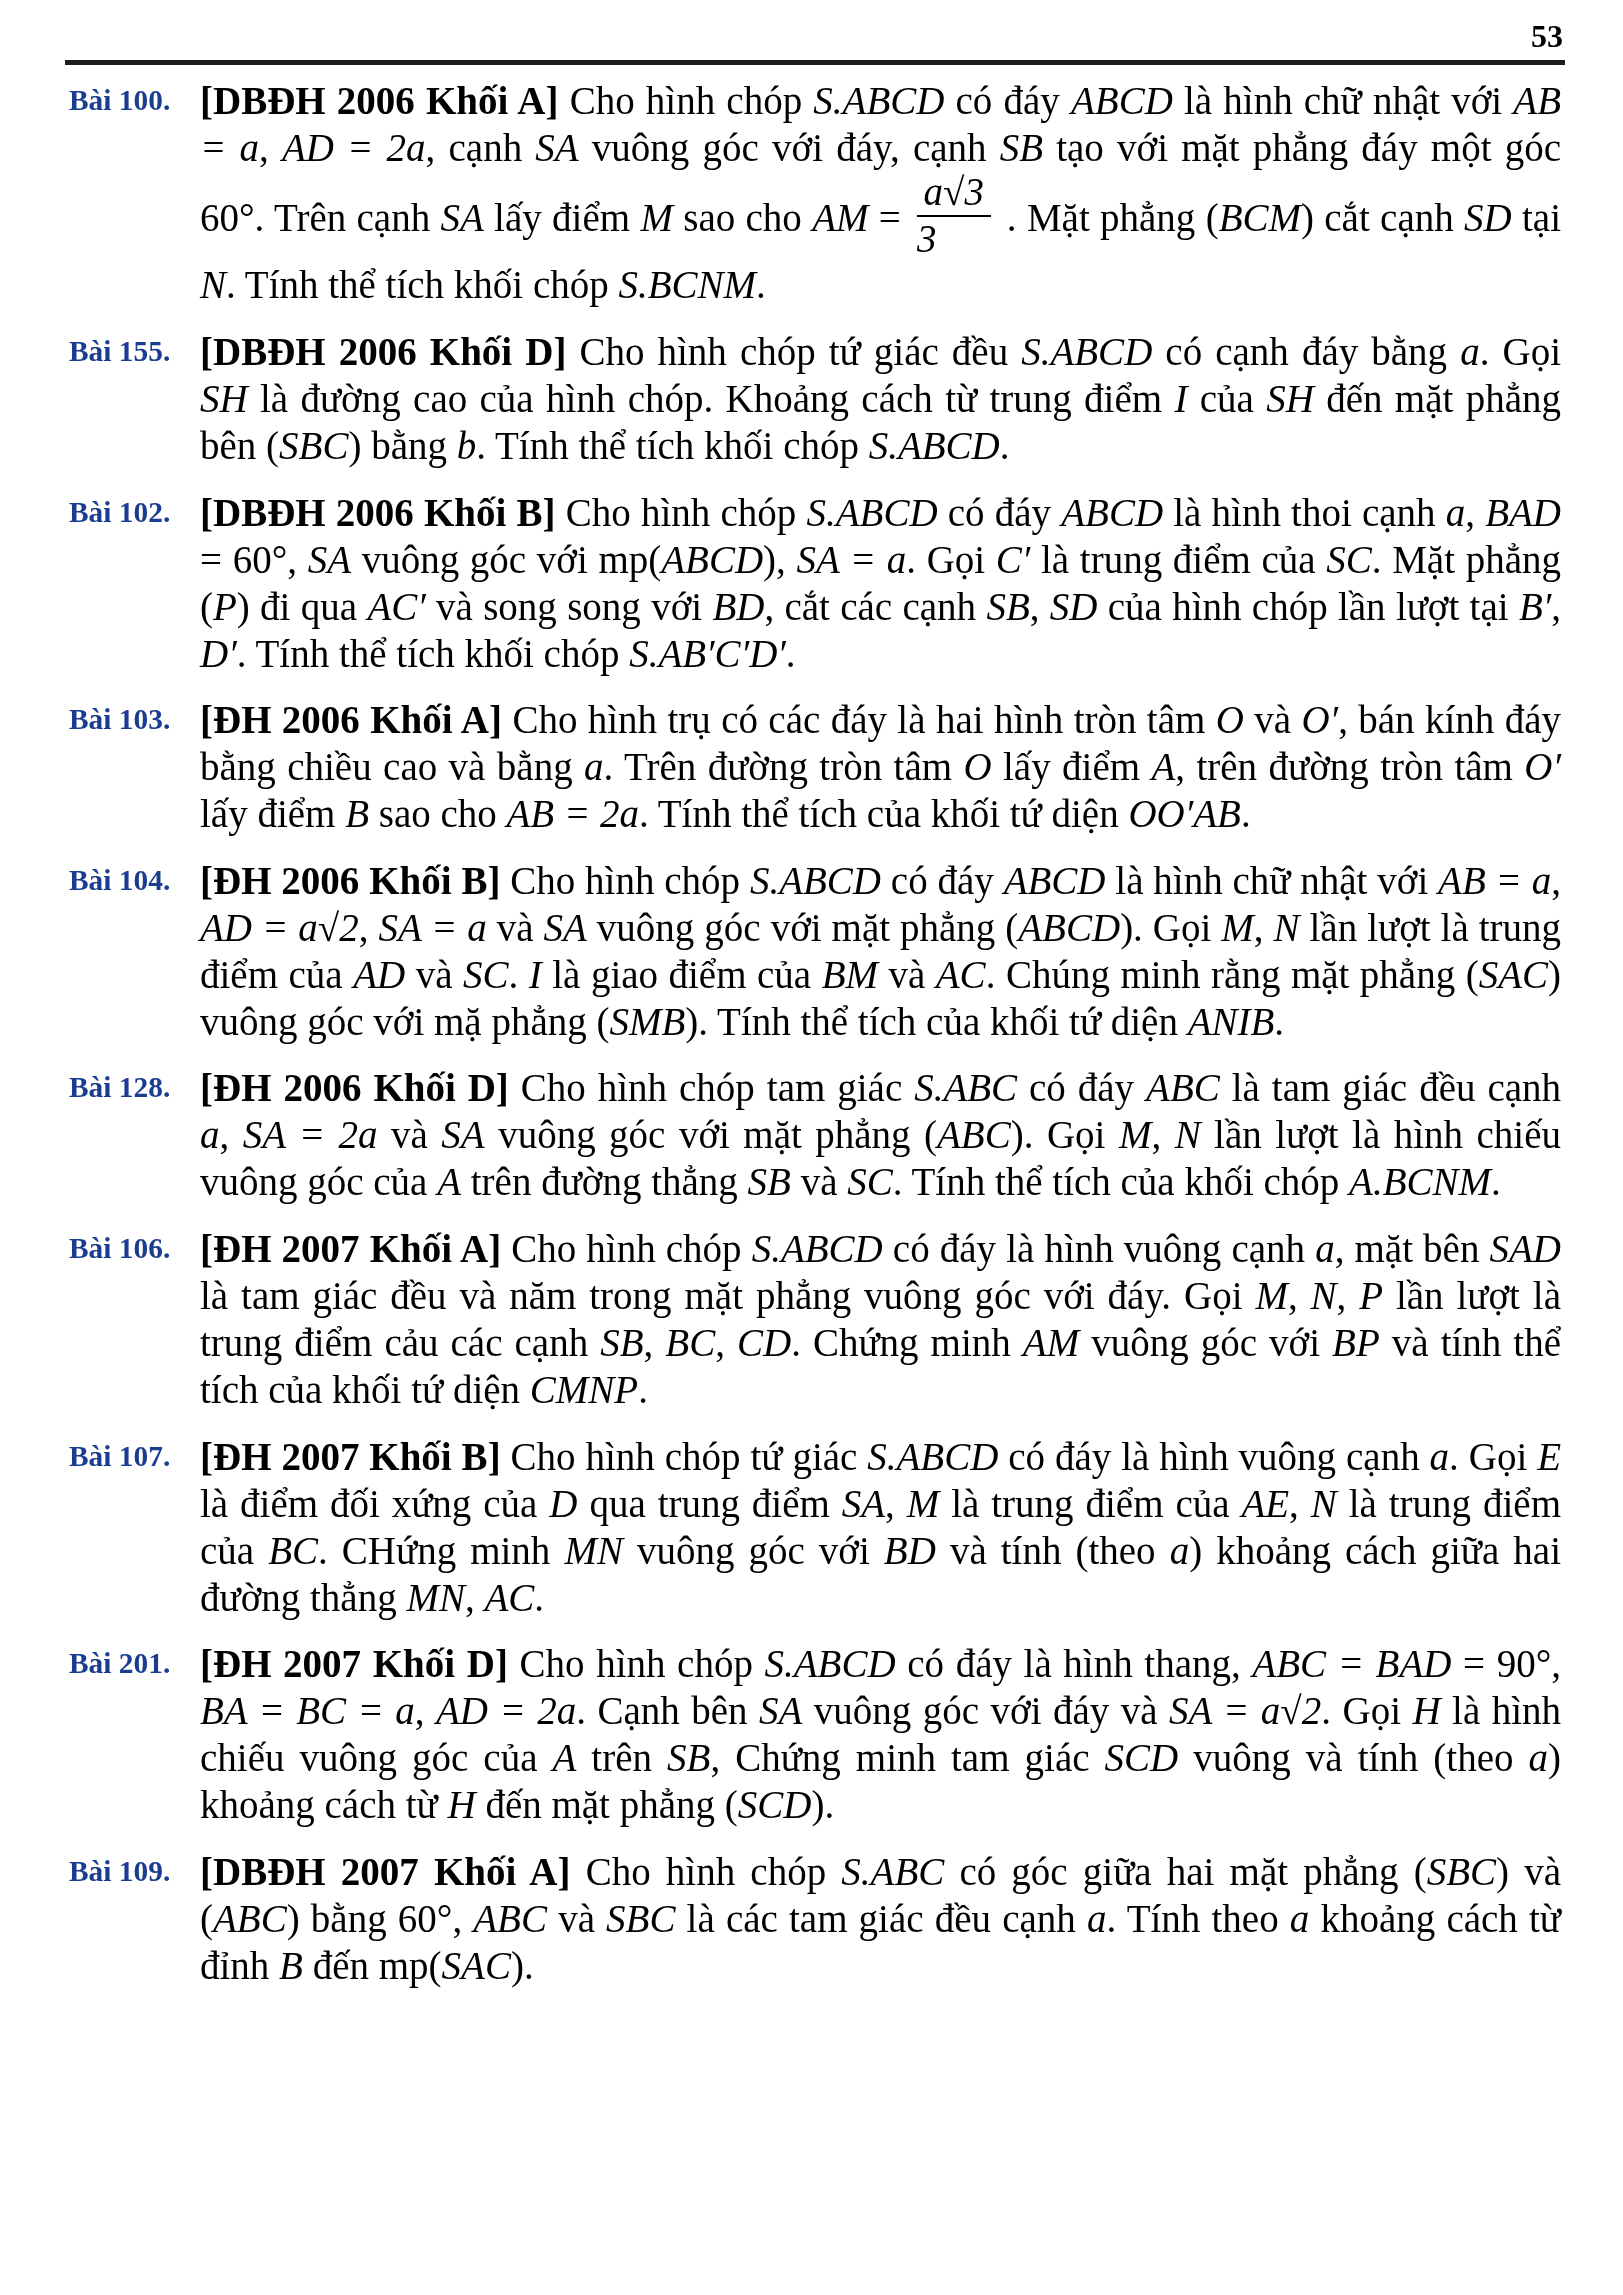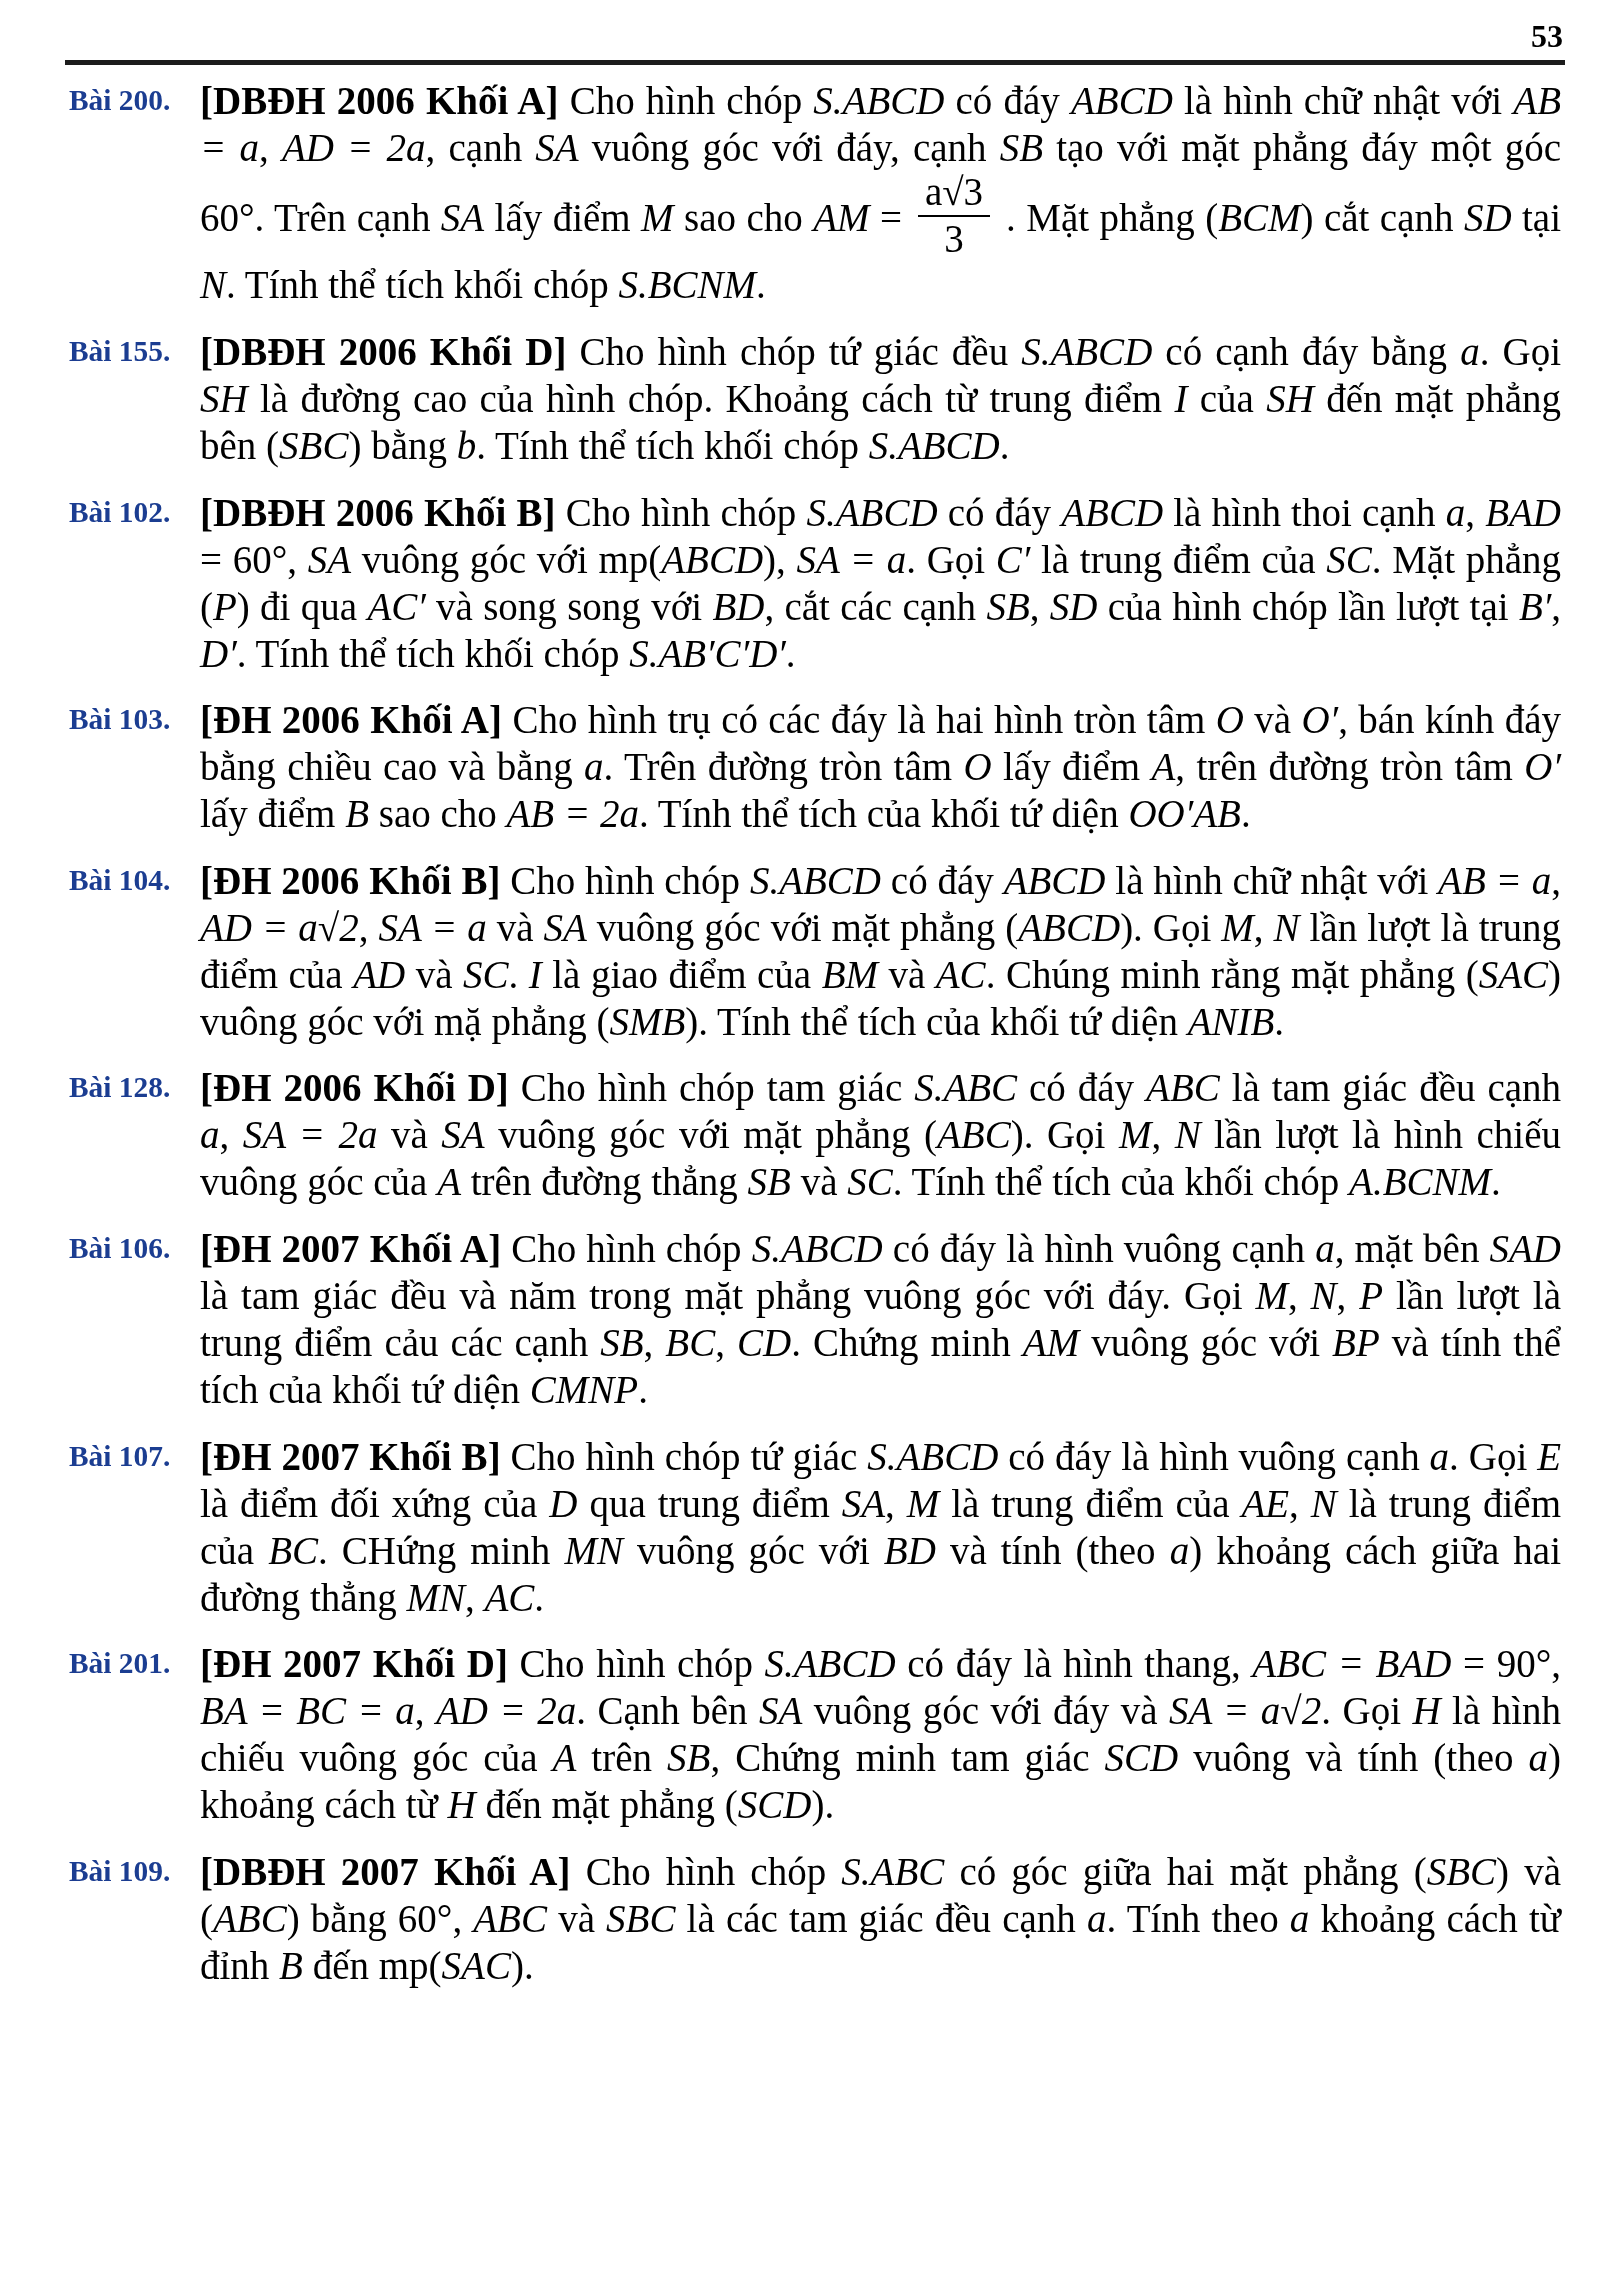--- a/index.html
+++ b/index.html
@@ -59,44 +59,45 @@
     color:#000;
   }
   .problem-tag{
     font-weight:bold;
   }
   .math{
     font-style:italic;
   }
   .frac{
     display:inline-block;
-    text-align:center;
+    text-align:left;
     vertical-align:-0.55em;
     line-height:1.1;
+    font-style:italic;
     margin:0 6px;
   }
   .frac .fnum{
     display:block;
     border-bottom:2px solid #000;
     padding:0 6.5px 1.3px 6.5px;
   }
   .frac .fden{
     display:block;
     padding-top:1.3px;
   }
 </style>
 </head>
 <body>
 
 <div class="page">
   <div class="page-number">53</div>
   <div class="top-rule"></div>
   <div class="problems">
   <div class="problem">
-    <div class="problem-label">Bài 200.</div>
+    <div class="problem-label">Bài 100.</div>
     <div class="problem-content"><span class="problem-tag">[DBĐH 2006 Khối A] </span><span class="problem-body"><span>Cho hình chóp </span><span class="math">S.ABCD</span><span> có đáy </span><span class="math">ABCD</span><span> là hình chữ nhật với </span><span class="math">AB = a</span><span>, </span><span class="math">AD = 2a</span><span>, cạnh </span><span class="math">SA</span><span> vuông góc với đáy, cạnh </span><span class="math">SB</span><span> tạo với mặt phẳng đáy một góc 60°. Trên cạnh </span><span class="math">SA</span><span> lấy điểm </span><span class="math">M</span><span> sao cho </span><span class="math">AM</span><span> = <span class="frac"><span class="fnum">a√3</span><span class="fden">3</span></span> . Mặt phẳng (</span><span class="math">BCM</span><span>) cắt cạnh </span><span class="math">SD</span><span> tại </span><span class="math">N</span><span>. Tính thể tích khối chóp </span><span class="math">S.BCNM</span><span>.</span></span></div>
   </div>
 
   <div class="problem">
     <div class="problem-label">Bài 155.</div>
     <div class="problem-content"><span class="problem-tag">[DBĐH 2006 Khối D] </span><span class="problem-body"><span>Cho hình chóp tứ giác đều </span><span class="math">S.ABCD</span><span> có cạnh đáy bằng </span><span class="math">a</span><span>. Gọi </span><span class="math">SH</span><span> là đường cao của hình chóp. Khoảng cách từ trung điểm </span><span class="math">I</span><span> của </span><span class="math">SH</span><span> đến mặt phẳng bên (</span><span class="math">SBC</span><span>) bằng </span><span class="math">b</span><span>. Tính thể tích khối chóp </span><span class="math">S.ABCD</span><span>.</span></span></div>
   </div>
 
   <div class="problem">
     <div class="problem-label">Bài 102.</div>

